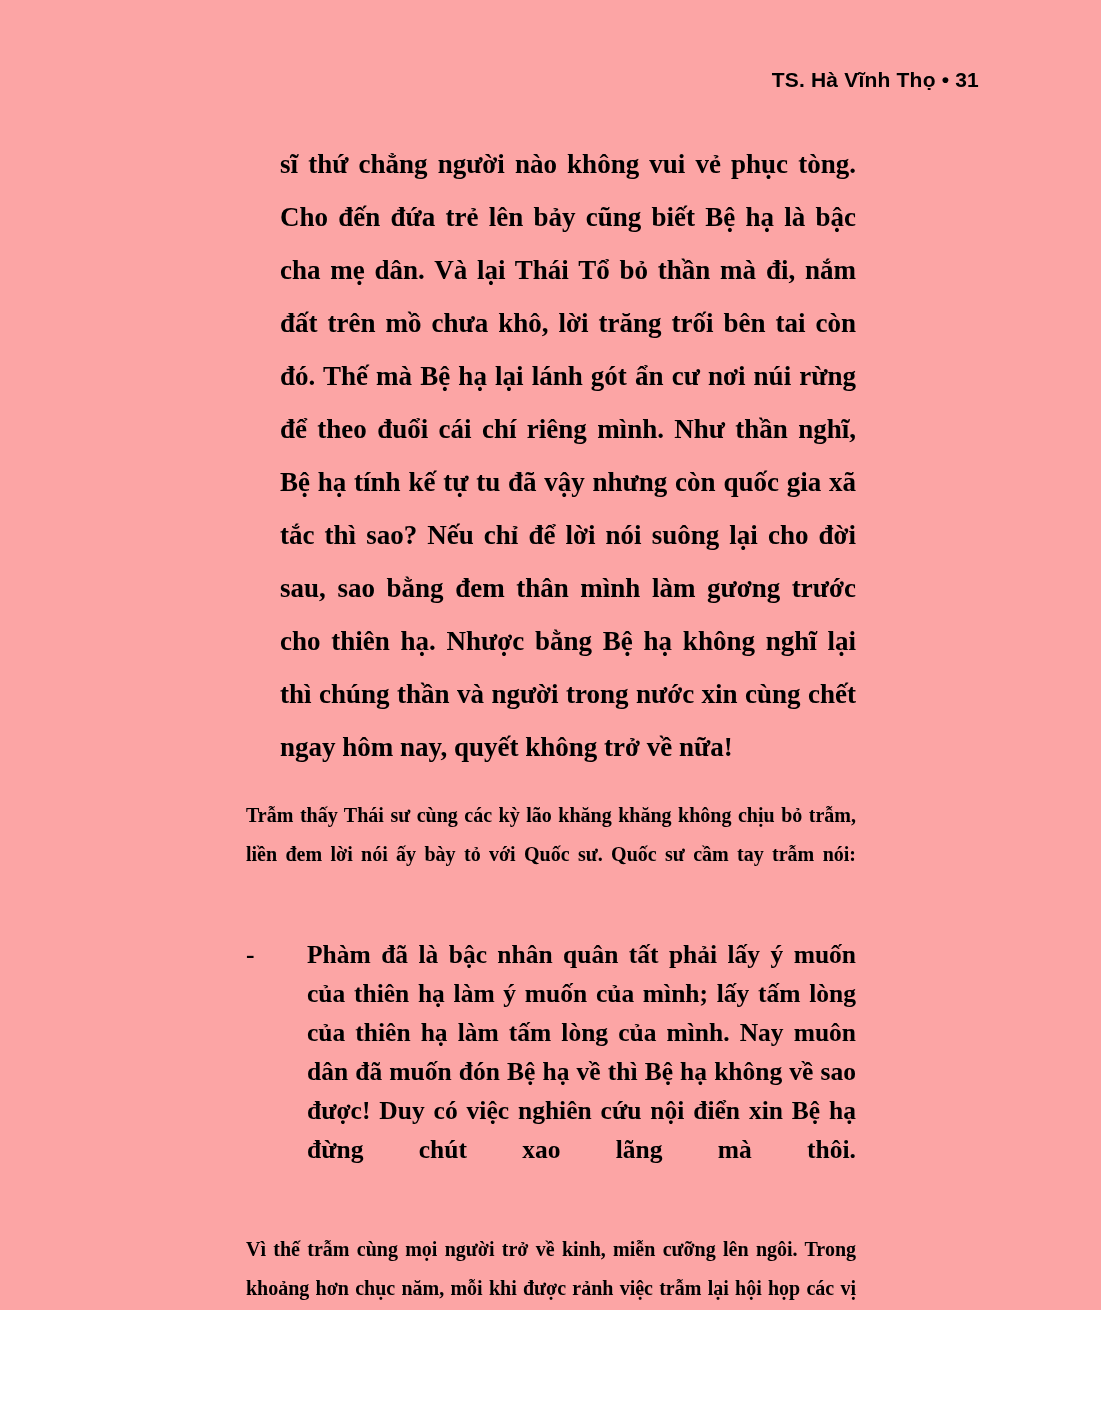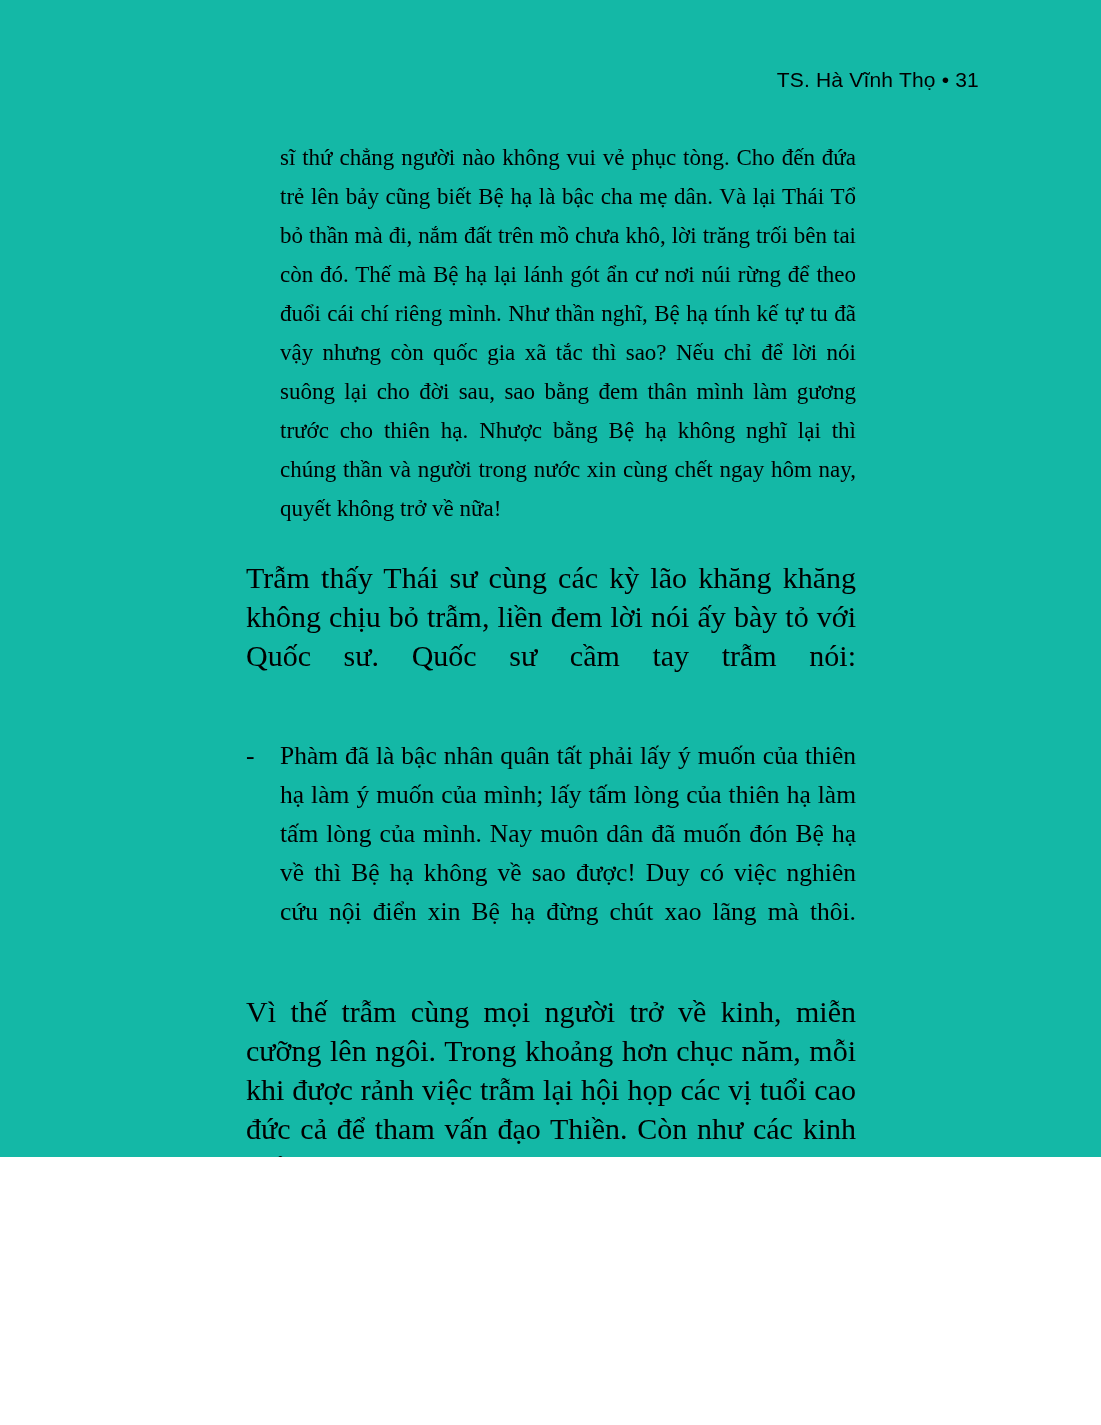--- a/index.html
+++ b/index.html
@@ -3,25 +3,26 @@
 <meta charset="utf-8">
 <style>
   html, body {
     margin: 0;
     padding: 0;
     background: #ffffff;
   }
   .page {
     position: relative;
     width: 1101px;
-    height: 1157px;
-    background: #14b8a6;
+    height: 1310px;
+    background: #fca5a5;
     font-family: "Liberation Serif", serif;
     color: #000000;
     box-sizing: border-box;
+    font-weight: bold;
   }
   .header {
     position: absolute;
     top: 68px;
     left: 0;
     right: 122px;
     text-align: right;
     font-family: "Liberation Sans", sans-serif;
     font-size: 21px;
     letter-spacing: 0.2px;
@@ -31,47 +32,48 @@
     padding: 0 6px;
   }
   .body {
     position: absolute;
     top: 138px;
     left: 246px;
     width: 610px;
   }
   p.para {
     margin: 0 0 22px 0;
-    font-size: 30px;
+    font-size: 20px;
     line-height: 39px;
     text-align: justify;
     text-justify: inter-word;
     hyphens: none;
   }
   p.quote {
-    margin: 0 0 30px 0;
+    margin: 0 0 22px 0;
     padding-left: 34px;
-    font-size: 23px;
-    line-height: 39px;
+    font-size: 27px;
+    line-height: 53px;
     text-align: justify;
   }
   .bullet-row {
     display: flex;
     margin: 0 0 22px 0;
     font-size: 25.5px;
     line-height: 39px;
   }
   .bullet-mark {
     width: 34px;
     flex: 0 0 34px;
     text-align: left;
   }
   .bullet-text {
     flex: 1 1 auto;
     text-align: justify;
+    margin-left: 27px;
   }
   em.title {
     font-style: italic;
   }
   
   p.para::after, .bullet-text::after {
     content: "";
     display: inline-block;
     width: 100%;
   }

